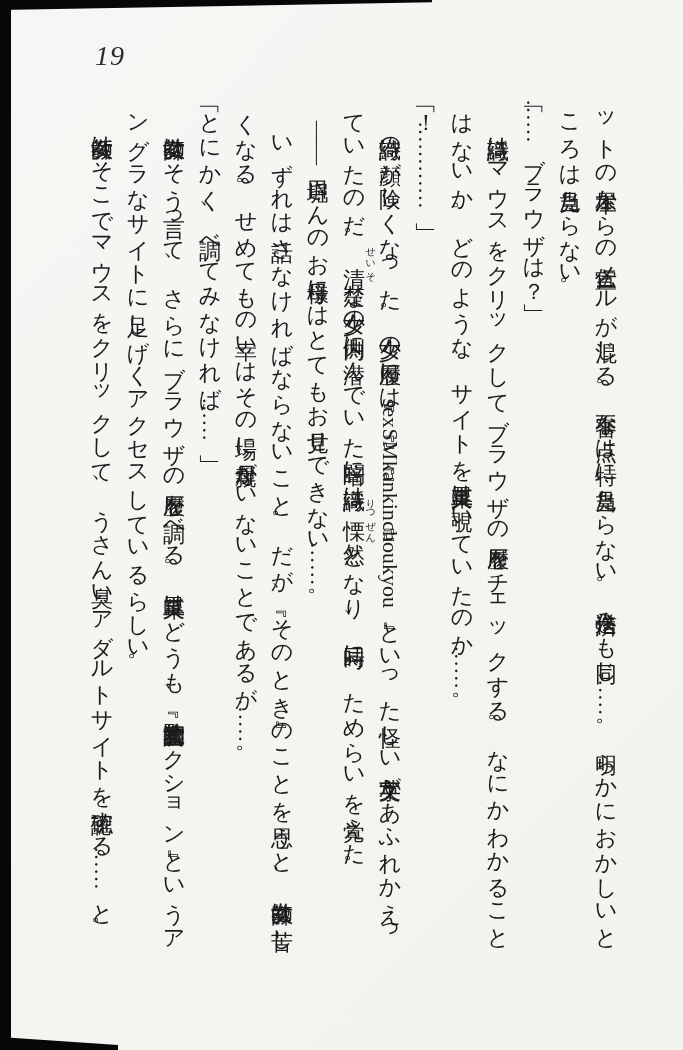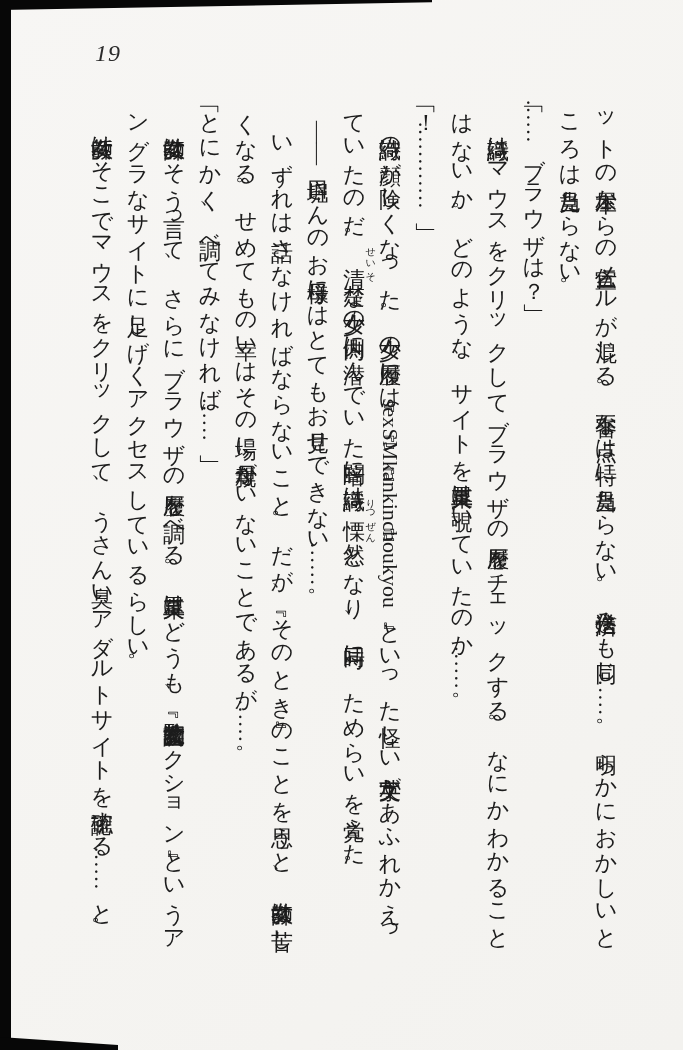--- a/index.html
+++ b/index.html
@@ -21,21 +21,21 @@
     background:#070707;
     clip-path:polygon(0 0, 100% 0, 100% 22%, 0 100%);
   }
   .edge-corner {
     position:absolute; left:0; bottom:0; width:118px; height:13px;
     background:#070707;
     clip-path:polygon(0 0, 100% 62%, 100% 100%, 0 100%);
   }
   .page-number {
     position:absolute; top:40px; left:95px;
-    font-size:24px; font-style:italic; color:#2b2b2b;
+    font-size:28px; font-style:italic; color:#2b2b2b;
     letter-spacing:1px;
   }
   .text-block {
     position:absolute; top:99px; right:59px; height:840px;
     writing-mode:vertical-rl;
     -webkit-writing-mode:vertical-rl;
     text-orientation:mixed;
     font-size:22px; line-height:36px;
     color:#1c1c1c;
     text-align:justify;

